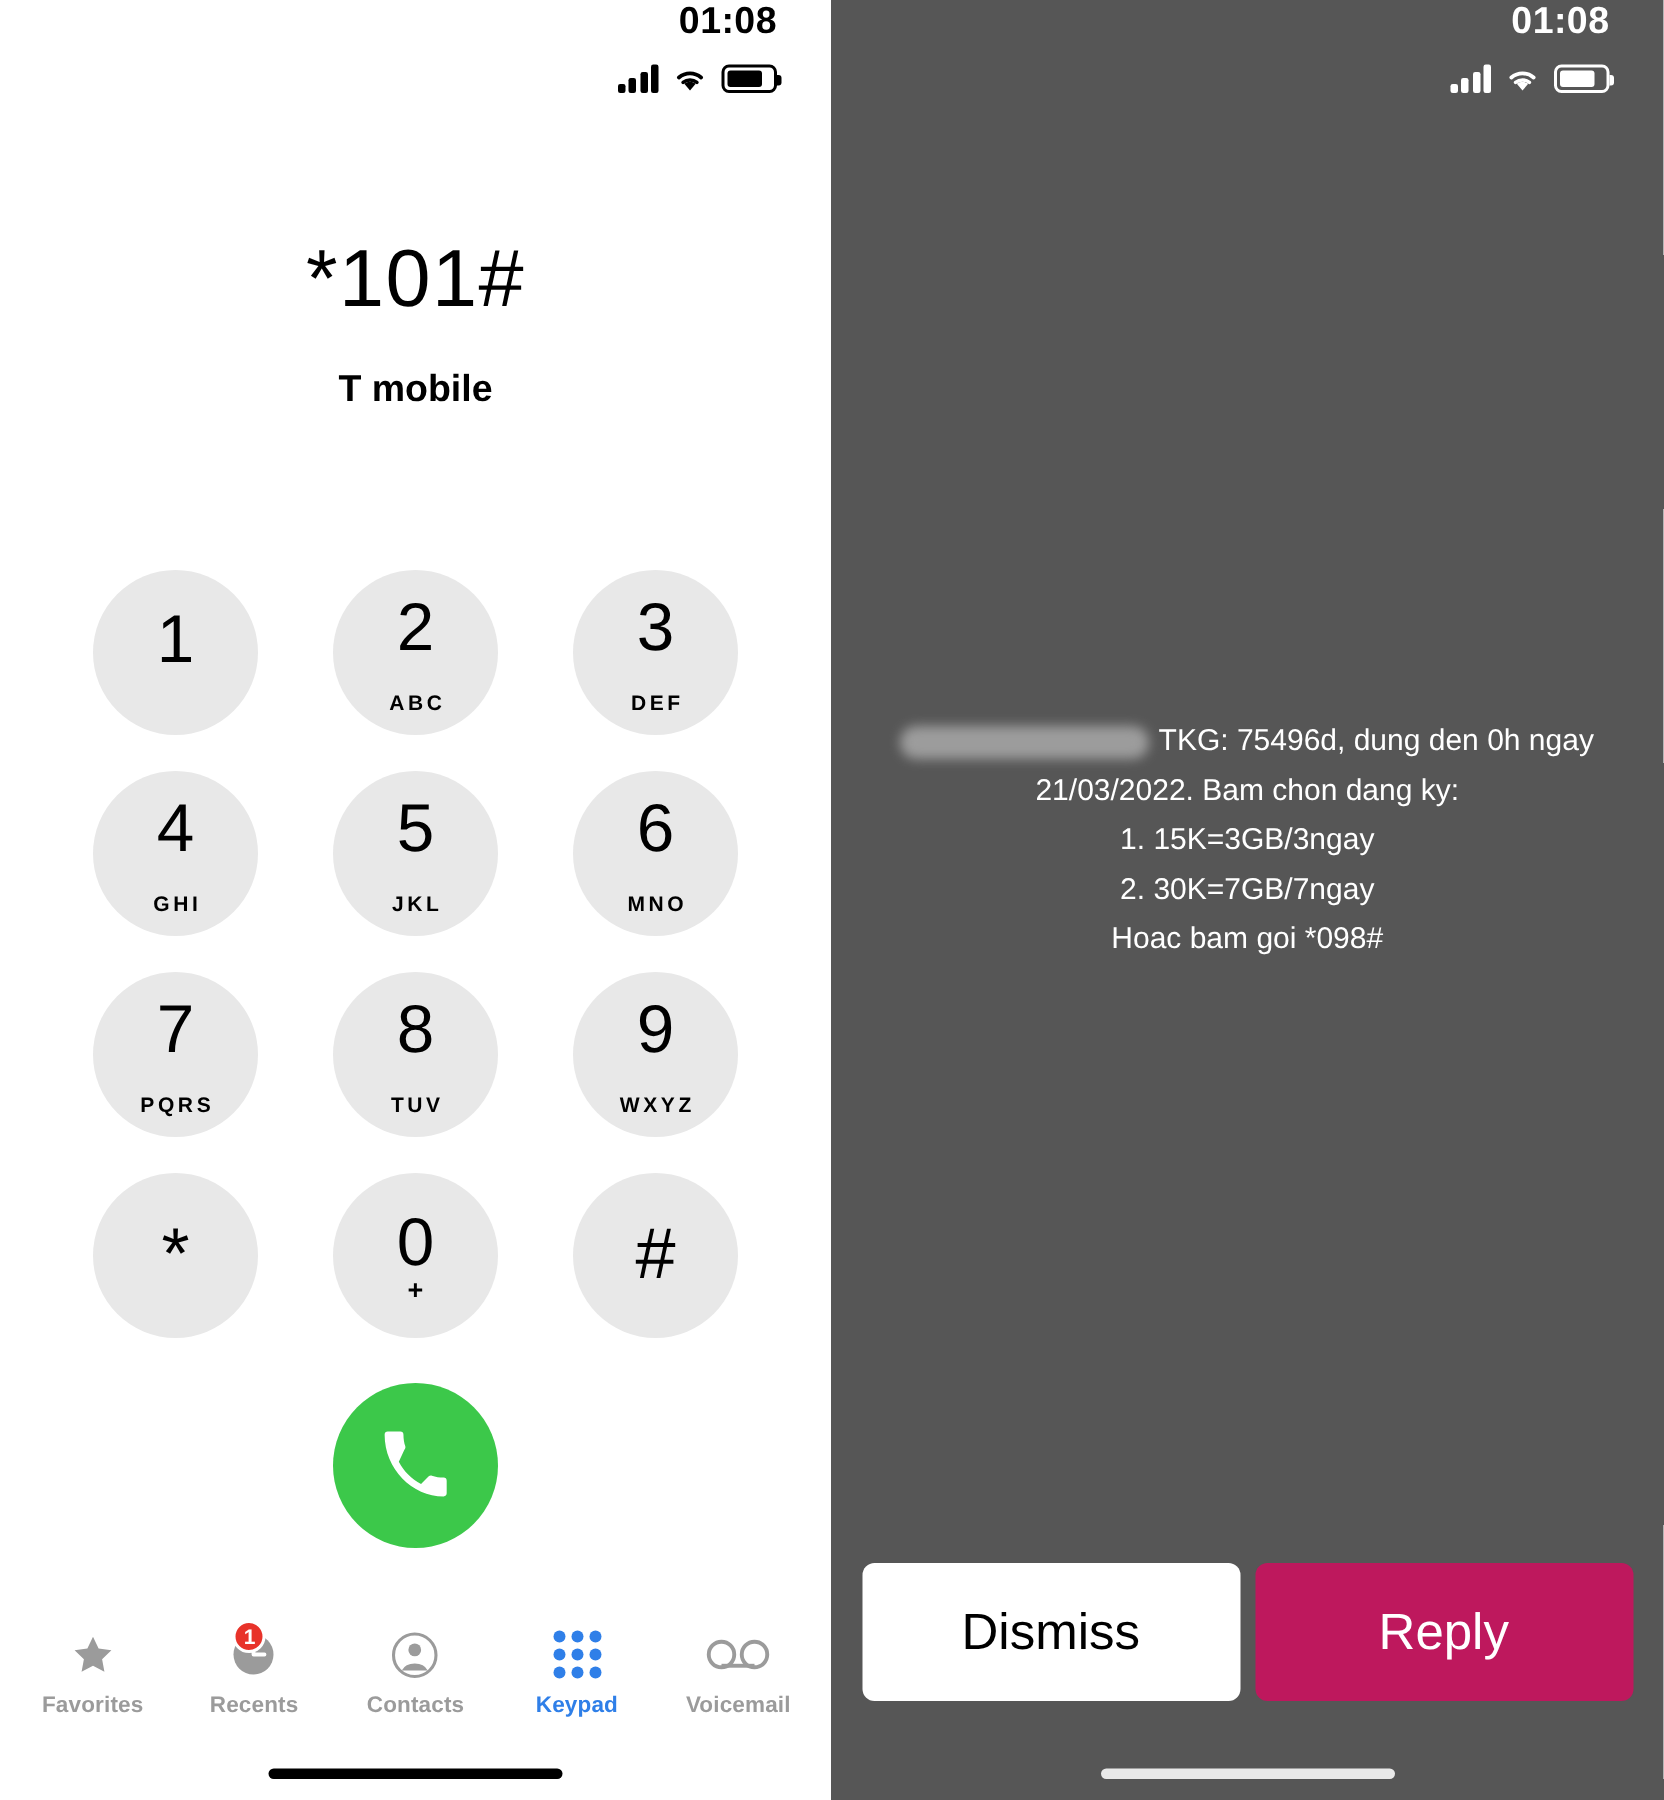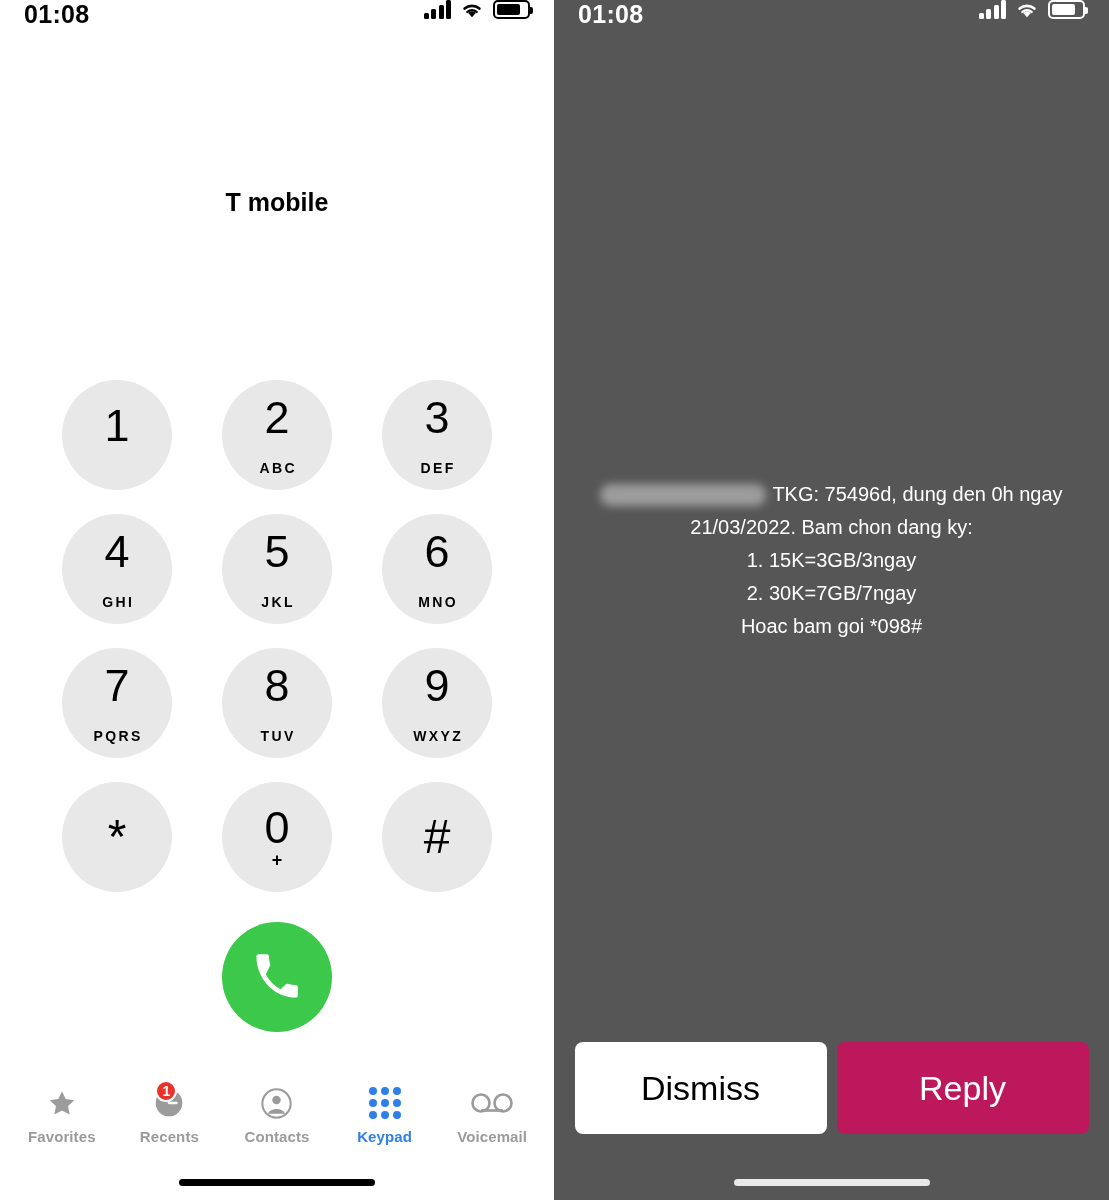--- a/index.html
+++ b/index.html
@@ -36,24 +36,25 @@
   }
 
   
   .statusbar {
     position: absolute;
     top: 0;
     left: 0;
     right: 0;
     height: 62px;
     display: flex;
-    align-items: flex-start;
+    align-items: flex-end;
     justify-content: space-between;
-    padding: 0 24px;
+    padding: 0 36px;
     box-sizing: border-box;
+    flex-direction: column;
   }
   .sb-time {
     font-size: 25px;
     font-weight: bold;
     letter-spacing: 0.3px;
     color: #000;
   }
   .phone-right .sb-time { color: #ffffff; }
   .sb-icons {
     display: flex;
@@ -367,20 +368,21 @@
           <path d="M4.6 8.6 a11.5 11.5 0 0 1 14.8 0" stroke="#000" stroke-width="2.6" fill="none" stroke-linecap="round"></path>
           <path d="M7.4 11.9 a7.4 7.4 0 0 1 9.2 0" stroke="#000" stroke-width="2.4" fill="none" stroke-linecap="round"></path>
         </svg>
         <div class="battery">
             <div class="fill"></div>
           </div>
       </div>
     </div>
 
     <div class="dialed">
+      <div class="dialed-number">*101#</div>
       <div class="dialed-carrier">T mobile</div>
     </div>
 
     <div class="keypad">
       <div class="key no-letters">
         <span class="digit">1</span>
         <span class="spacer"></span>
       </div>
       <div class="key">
         <span class="digit">2</span>

